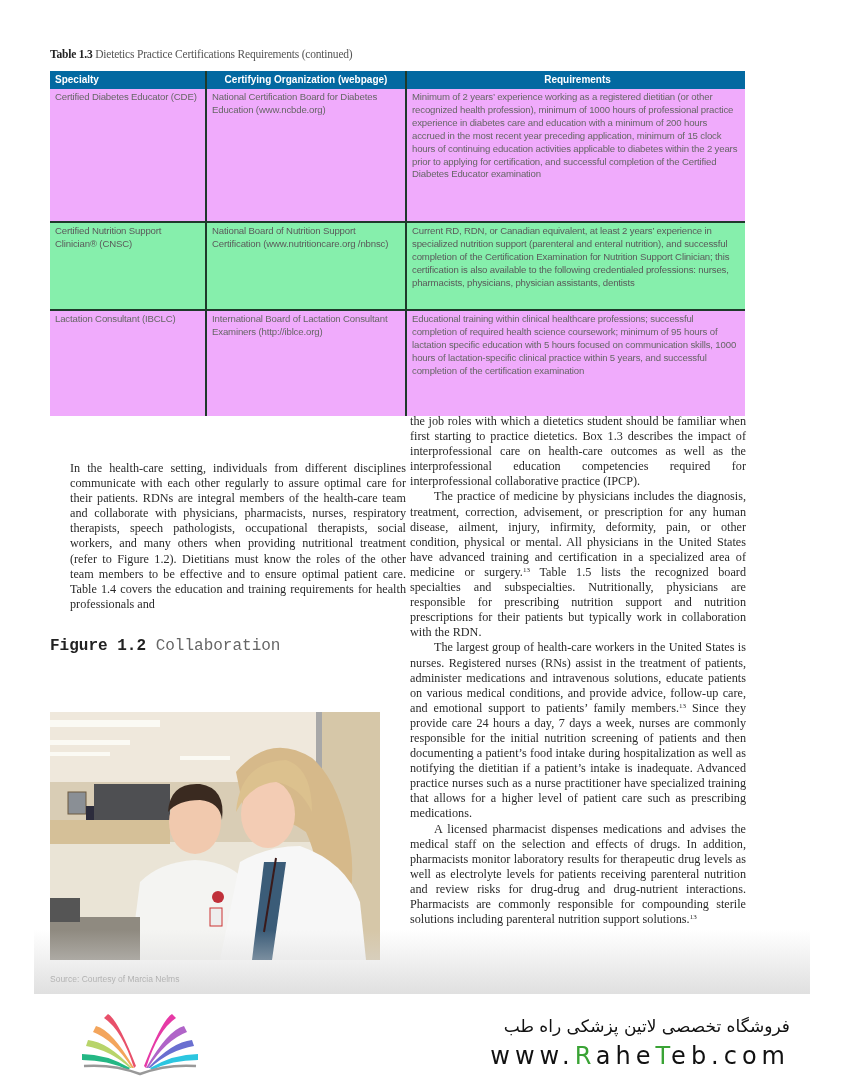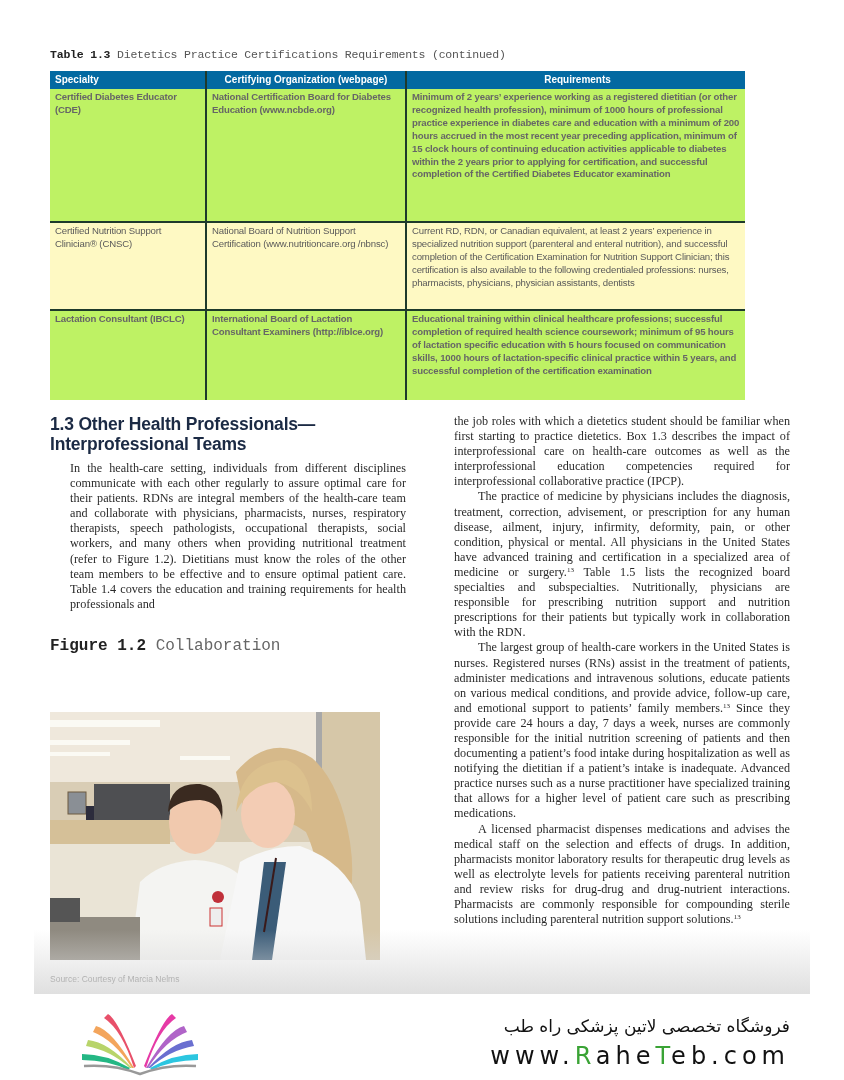--- a/index.html
+++ b/index.html
@@ -2,40 +2,40 @@
 <html><head>
 <meta charset="utf-8">
 <style>
   * { box-sizing: border-box; margin: 0; padding: 0; }
   html, body { width: 844px; height: 1080px; background: #ffffff; overflow: hidden; }
   body { position: relative; font-family: "Liberation Serif", serif; color: #222; }
 
   .page { position: absolute; left: 0; top: 0; width: 844px; height: 1000px; }
 
   
-  .table-caption { position: absolute; left: 50px; top: 48px; font-family: Liberation Mono, monospace; font-size: 11.5px; color: #555; letter-spacing: -0.2px; }
+  .table-caption { position: absolute; left: 50px; top: 48px; font-family: Liberation Serif, serif; font-size: 11.5px; color: #555; letter-spacing: -0.2px; }
   .table-caption b { color: #222; font-weight: bold; }
   .cert-table { position: absolute; left: 50px; top: 71px; width: 695px; border-collapse: collapse; font-family: "Liberation Sans", sans-serif; font-size: 9.6px; line-height: 12.9px; color: #666; }
   .cert-table th { background: #0369a1; color: #fff; font-weight: bold; font-size: 10px; height: 18px; padding: 0 5px; border-right: 2px solid #1e3a2b; }
   .cert-table th:last-child { border-right: none; padding-left: 8px; }
   .cert-table th.left { text-align: left; }
   .cert-table td { vertical-align: top; padding: 2px 5px 3px 5px; border-right: 2px solid #1e3a2b; letter-spacing: -0.15px; }
   .cert-table td:last-child { border-right: none; }
-  .cert-table tr.light td { background: #bef264; font-weight: bold; }
-  .cert-table tr.dark td { background: #fef9c3; color: #5a5a5a; }
+  .cert-table tr.light td { background: #f0abfc; }
+  .cert-table tr.dark td { background: #86efac; color: #5a5a5a; }
   .cert-table tr.sep td { border-top: 2px solid #1e3a2b; }
   .col1 { width: 156px; } .col2 { width: 200px; }
 
   
   .section-heading { position: absolute; left: 50px; top: 414px; width: 340px; font-family: "Liberation Sans", sans-serif; font-weight: bold; font-size: 17.5px; line-height: 20px; color: #1b2a44; letter-spacing: -0.2px; }
   .section-heading .num { color: #1b2a44; }
 
   .body-text { font-family: "Liberation Serif", serif; font-size: 12.2px; line-height: 15.1px; color: #2a2a2a; text-align: justify; }
   .left-para { position: absolute; left: 50px; top: 461px; width: 336px; margin-left: 20px; }
-  .right-col { position: absolute; left: 410px; top: 414px; width: 336px; margin-left: 44px; }
+  .right-col { position: absolute; left: 410px; top: 414px; width: 336px; }
   .right-col p { text-indent: 0; }
   .right-col p.indent { text-indent: 24px; }
   sup { font-size: 7px; vertical-align: 4px; line-height: 0; }
 
   
   .fig-title { position: absolute; left: 50px; top: 637px; font-family: Liberation Mono, monospace; font-size: 16px; color: #666; }
   .fig-title b { color: #222; }
   .fig-caption { position: absolute; left: 50px; top: 657px; width: 340px; font-family: "Liberation Sans", sans-serif; font-size: 10px; line-height: 12.8px; color: #333; }
   .photo { position: absolute; left: 50px; top: 712px; width: 330px; height: 248px; overflow: hidden; background: #e8dcc8; }
   .fig-source { position: absolute; left: 50px; top: 974px; font-family: "Liberation Sans", sans-serif; font-size: 8.5px; color: #666; }
@@ -71,32 +71,28 @@
       <tr class="light" style="height:133px;">
         <td>Certified Diabetes Educator (CDE)</td>
         <td>National Certification Board for Diabetes Education (www.ncbde.org)</td>
         <td>Minimum of 2 years’ experience working as a registered dietitian (or other recognized health profession), minimum of 1000 hours of professional practice experience in diabetes care and education with a minimum of 200 hours accrued in the most recent year preceding application, minimum of 15 clock hours of continuing education activities applicable to diabetes within the 2 years prior to applying for certification, and successful completion of the Certified Diabetes Educator examination</td>
       </tr>
       <tr class="dark sep" style="height:88px;">
         <td>Certified Nutrition Support Clinician® (CNSC)</td>
         <td>National Board of Nutrition Support Certification (www.nutritioncare.org /nbnsc)</td>
         <td>Current RD, RDN, or Canadian equivalent, at least 2 years’ experience in specialized nutrition support (parenteral and enteral nutrition), and successful completion of the Certification Examination for Nutrition Support Clinician; this certification is also available to the following credentialed professions: nurses, pharmacists, physicians, physician assistants, dentists</td>
       </tr>
-      <tr class="light sep" style="height:90px;">
+      <tr class="light sep" style="height:106px;">
         <td>Lactation Consultant (IBCLC)</td>
         <td>International Board of Lactation Consultant Examiners (http://iblce.org)</td>
         <td>Educational training within clinical healthcare professions; successful completion of required health science coursework; minimum of 95 hours of lactation specific education with 5 hours focused on communication skills, 1000 hours of lactation-specific clinical practice within 5 years, and successful completion of the certification examination</td>
       </tr>
     </tbody>
   </table>
 
-  <h2 class="section-heading">
-    <span class="num">1.3</span>
-    <span>Other Health Professionals—Interprofessional Teams</span>
-  </h2>
 
   <p class="body-text left-para">In the health-care setting, individuals from different disciplines communicate with each other regularly to assure optimal care for their patients. RDNs are integral members of the health-care team and collaborate with physicians, pharmacists, nurses, respiratory therapists, speech pathologists, occupational therapists, social workers, and many others when providing nutritional treatment (refer to Figure 1.2). Dietitians must know the roles of the other team members to be effective and to ensure optimal patient care. Table 1.4 covers the education and training requirements for health professionals and</p>
 
   <div class="fig-title">
     <b>Figure 1.2</b>
     <span>Collaboration</span>
   </div>
 
   <div class="photo">
     <svg width="330" height="248" viewBox="0 0 330 248">

